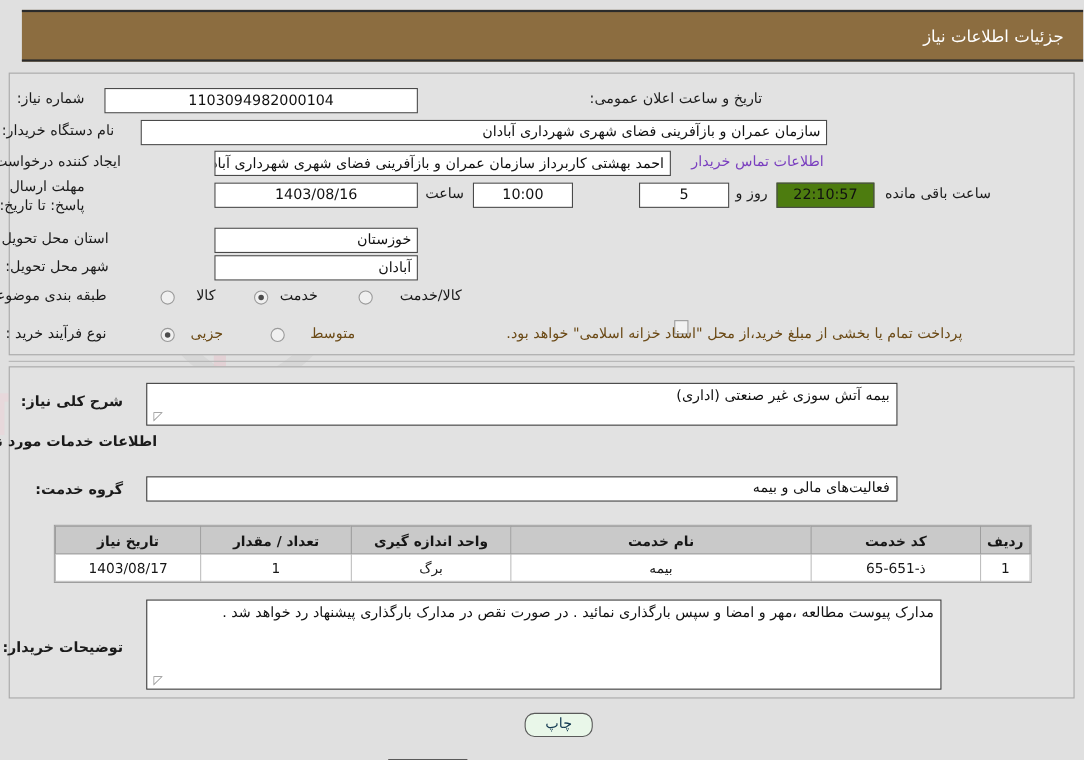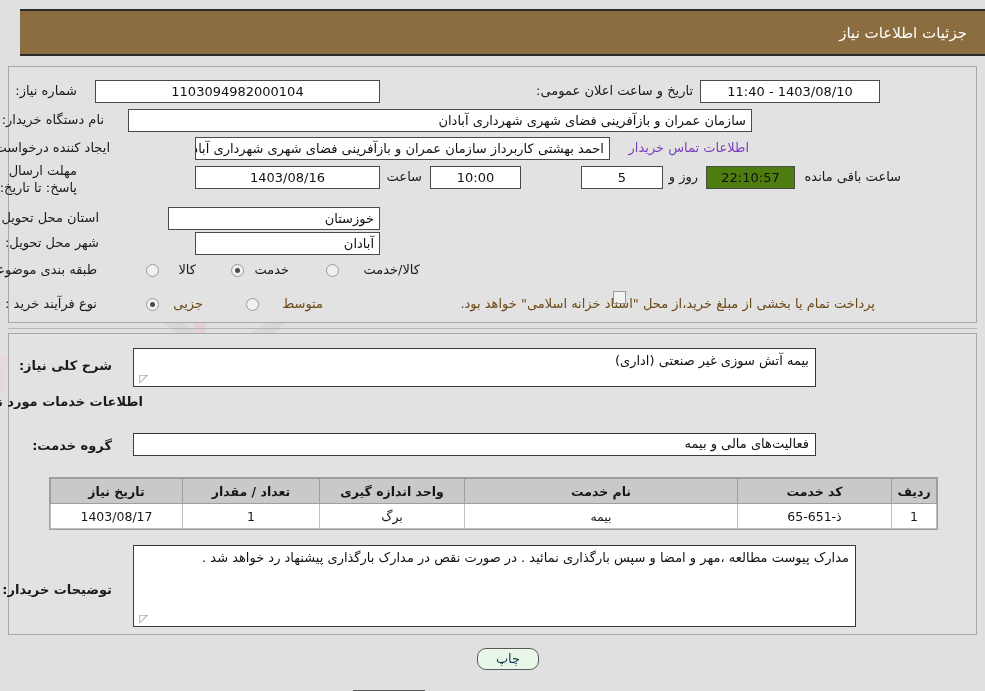--- a/index.html
+++ b/index.html
@@ -247,40 +247,39 @@
   <div class="header-bar">
     <div class="header-title">جزئیات اطلاعات نیاز</div>
   </div>
 
   <div class="panel" id="panel-top"></div>
 
   <div class="lbl" style="right:908px; top:83px;">شماره نیاز:</div>
   <div class="fld center" style="right:605px; top:80px; width:285px;">1103094982000104</div>
 
   <div class="lbl" style="right:292px; top:83px;">تاریخ و ساعت اعلان عمومی:</div>
-  <div class="fld center" style="right:105px; top:80px; width:180px;">1403/08/10 - 11:40</div>
 
   <div class="lbl" style="right:881px; top:112px;">نام دستگاه خریدار:</div>
   <div class="fld right" style="right:233px; top:109px; width:624px;">سازمان عمران و بازآفرینی فضای شهری شهرداری آبادان</div>
 
   <div class="lbl" style="right:875px; top:140px;">ایجاد کننده درخواست:</div>
   <div class="fld right" style="right:375px; top:137px; width:415px;">احمد بهشتی کاربرداز سازمان عمران و بازآفرینی فضای شهری شهرداری آبادان</div>
   <div class="link" style="right:236px; top:140px;">اطلاعات تماس خریدار</div>
 
   <div class="lbl two-line" style="right:908px; top:162px; width:85px;">مهلت ارسال پاسخ: تا تاریخ:</div>
   <div class="fld center" style="right:605px; top:166px; width:185px;">1403/08/16</div>
   <div class="lbl" style="right:563px; top:169px;">ساعت</div>
   <div class="fld center" style="right:464px; top:166px; width:91px;">10:00</div>
   <div class="fld center" style="right:322px; top:166px; width:82px;">5</div>
   <div class="lbl" style="right:287px; top:169px;">روز و</div>
   <div class="fld center cream" style="right:190px; top:166px; width:89px;">22:10:57</div>
   <div class="lbl" style="right:84px; top:169px;">ساعت باقی مانده</div>
 
   <div class="lbl" style="right:886px; top:210px;">استان محل تحویل:</div>
-  <div class="fld right" style="right:605px; top:207px; width:212px;">خوزستان</div>
+  <div class="fld right" style="right:605px; top:207px; width:185px;">خوزستان</div>
 
   <div class="lbl" style="right:886px; top:235px;">شهر محل تحویل:</div>
   <div class="fld right" style="right:605px; top:232px; width:185px;">آبادان</div>
 
   <div class="lbl" style="right:888px; top:262px;">طبقه بندی موضوعی:</div>
 
   <div class="radio" style="right:826px; top:264px;"></div>
   <div class="radio-lbl" style="right:789px; top:262px;">کالا</div>
 
   <div class="radio checked" style="right:741px; top:264px;"></div>

